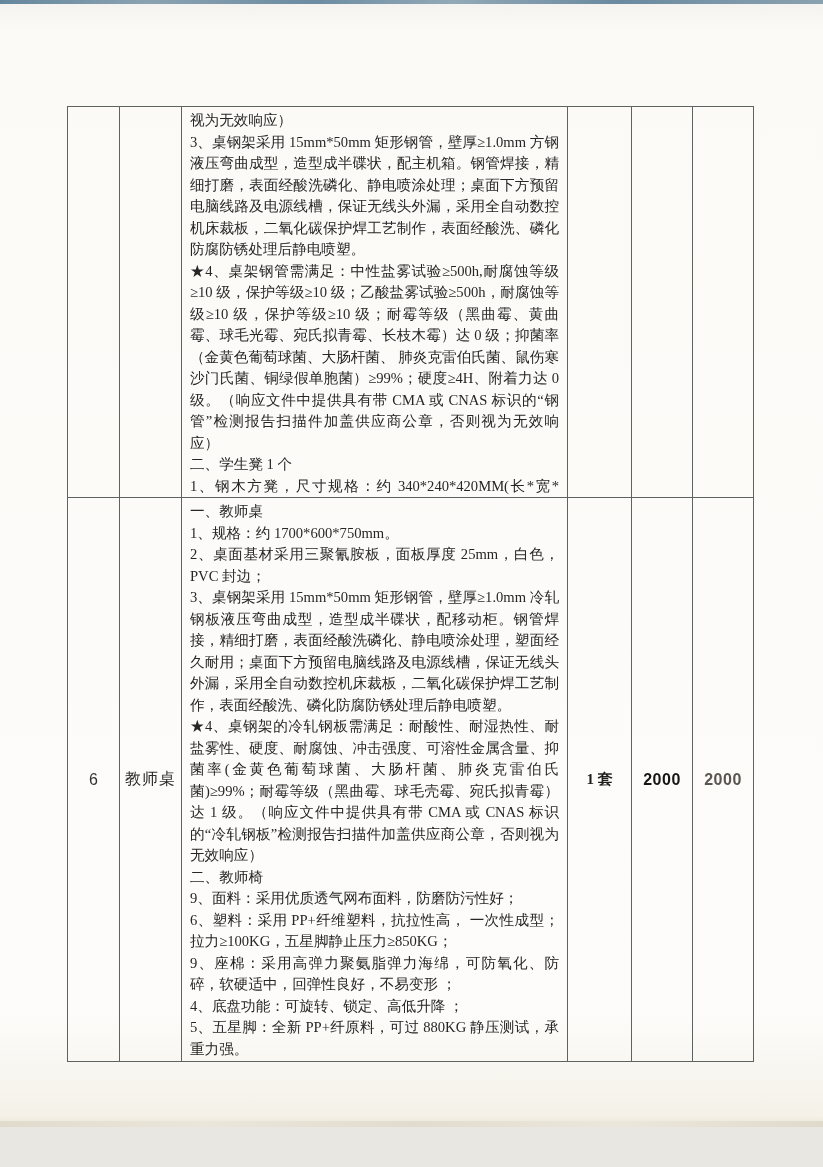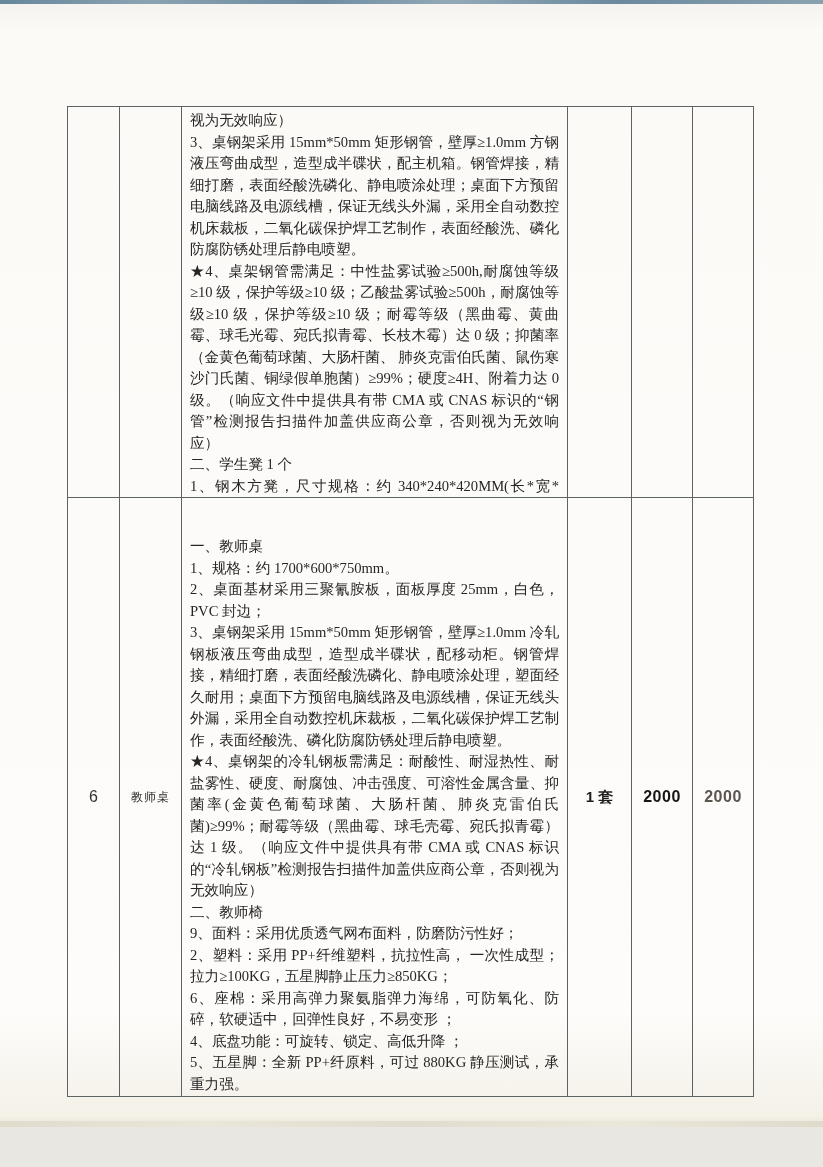--- a/index.html
+++ b/index.html
@@ -50,26 +50,26 @@
   td.center-cell {
     text-align: center;
     vertical-align: middle;
   }
   td.serial-cell {
     font-family: "Liberation Sans", sans-serif;
     font-size: 16px;
     color: #333;
   }
   td.item-cell {
-    font-size: 12px;
+    font-size: 16px;
     color: #2b2b2b;
     letter-spacing: 1px;
   }
   td.qty-cell {
-    font-family: Liberation Sans, sans-serif;
+    font-family: Liberation Serif, serif;
     font-weight: 700;
     font-size: 15px;
     color: #1d1d1d;
   }
   td.price-cell {
     font-family: "Liberation Sans", sans-serif;
     font-weight: 700;
     font-size: 16px;
     color: #151515;
     letter-spacing: 0.5px;
@@ -82,21 +82,21 @@
     letter-spacing: 0.5px;
   }
   td.desc-cell {
     vertical-align: top;
   }
   .desc-wrap {
     overflow: hidden;
     padding: 3px 8px 0 8px;
   }
   .row-0 .desc-wrap { height: 387px; }
-  .row-1 .desc-wrap { height: 560px; margin-top: 35px; }
+  .row-1 .desc-wrap { height: 560px; }
   .desc-para {
     margin: 0;
     font-size: 14.6px;
     line-height: 21.5px;
     text-align: justify;
     text-justify: inter-ideograph;
     color: #262626;
     word-break: break-word;
   }
 </style>
@@ -137,22 +137,22 @@
         <td class="center-cell item-cell">教师桌</td>
         <td class="desc-cell">
           <div class="desc-wrap">
               <p class="desc-para">一、教师桌</p>
               <p class="desc-para">1、规格：约 1700*600*750mm。</p>
               <p class="desc-para">2、桌面基材采用三聚氰胺板，面板厚度 25mm，白色，PVC 封边；</p>
               <p class="desc-para">3、桌钢架采用 15mm*50mm 矩形钢管，壁厚≥1.0mm 冷轧钢板液压弯曲成型，造型成半碟状，配移动柜。钢管焊接，精细打磨，表面经酸洗磷化、静电喷涂处理，塑面经久耐用；桌面下方预留电脑线路及电源线槽，保证无线头外漏，采用全自动数控机床裁板，二氧化碳保护焊工艺制作，表面经酸洗、磷化防腐防锈处理后静电喷塑。</p>
               <p class="desc-para">★4、桌钢架的冷轧钢板需满足：耐酸性、耐湿热性、耐盐雾性、硬度、耐腐蚀、冲击强度、可溶性金属含量、抑菌率(金黄色葡萄球菌、大肠杆菌、肺炎克雷伯氏菌)≥99%；耐霉等级（黑曲霉、球毛壳霉、宛氏拟青霉）达 1 级。（响应文件中提供具有带 CMA 或 CNAS 标识的“冷轧钢板”检测报告扫描件加盖供应商公章，否则视为无效响应）</p>
               <p class="desc-para">二、教师椅</p>
               <p class="desc-para">9、面料：采用优质透气网布面料，防磨防污性好；</p>
-              <p class="desc-para">2、塑料：采用 PP+纤维塑料，抗拉性高， 一次性成型；拉力≥100KG，五星脚静止压力≥850KG；</p>
-              <p class="desc-para">6、座棉：采用高弹力聚氨脂弹力海绵，可防氧化、防碎，软硬适中，回弹性良好，不易变形 ；</p>
+              <p class="desc-para">6、塑料：采用 PP+纤维塑料，抗拉性高， 一次性成型；拉力≥100KG，五星脚静止压力≥850KG；</p>
+              <p class="desc-para">9、座棉：采用高弹力聚氨脂弹力海绵，可防氧化、防碎，软硬适中，回弹性良好，不易变形 ；</p>
               <p class="desc-para">4、底盘功能：可旋转、锁定、高低升降 ；</p>
               <p class="desc-para">5、五星脚：全新 PP+纤原料，可过 880KG 静压测试，承重力强。</p>
               <p class="desc-para">★6、椅子质量需满足：符合 GB/T32487-2016 标准。</p>
             </div>
         </td>
         <td class="center-cell qty-cell">1 套</td>
         <td class="center-cell price-cell">2000</td>
         <td class="center-cell total-cell">2000</td>
       </tr>
     </tbody>

